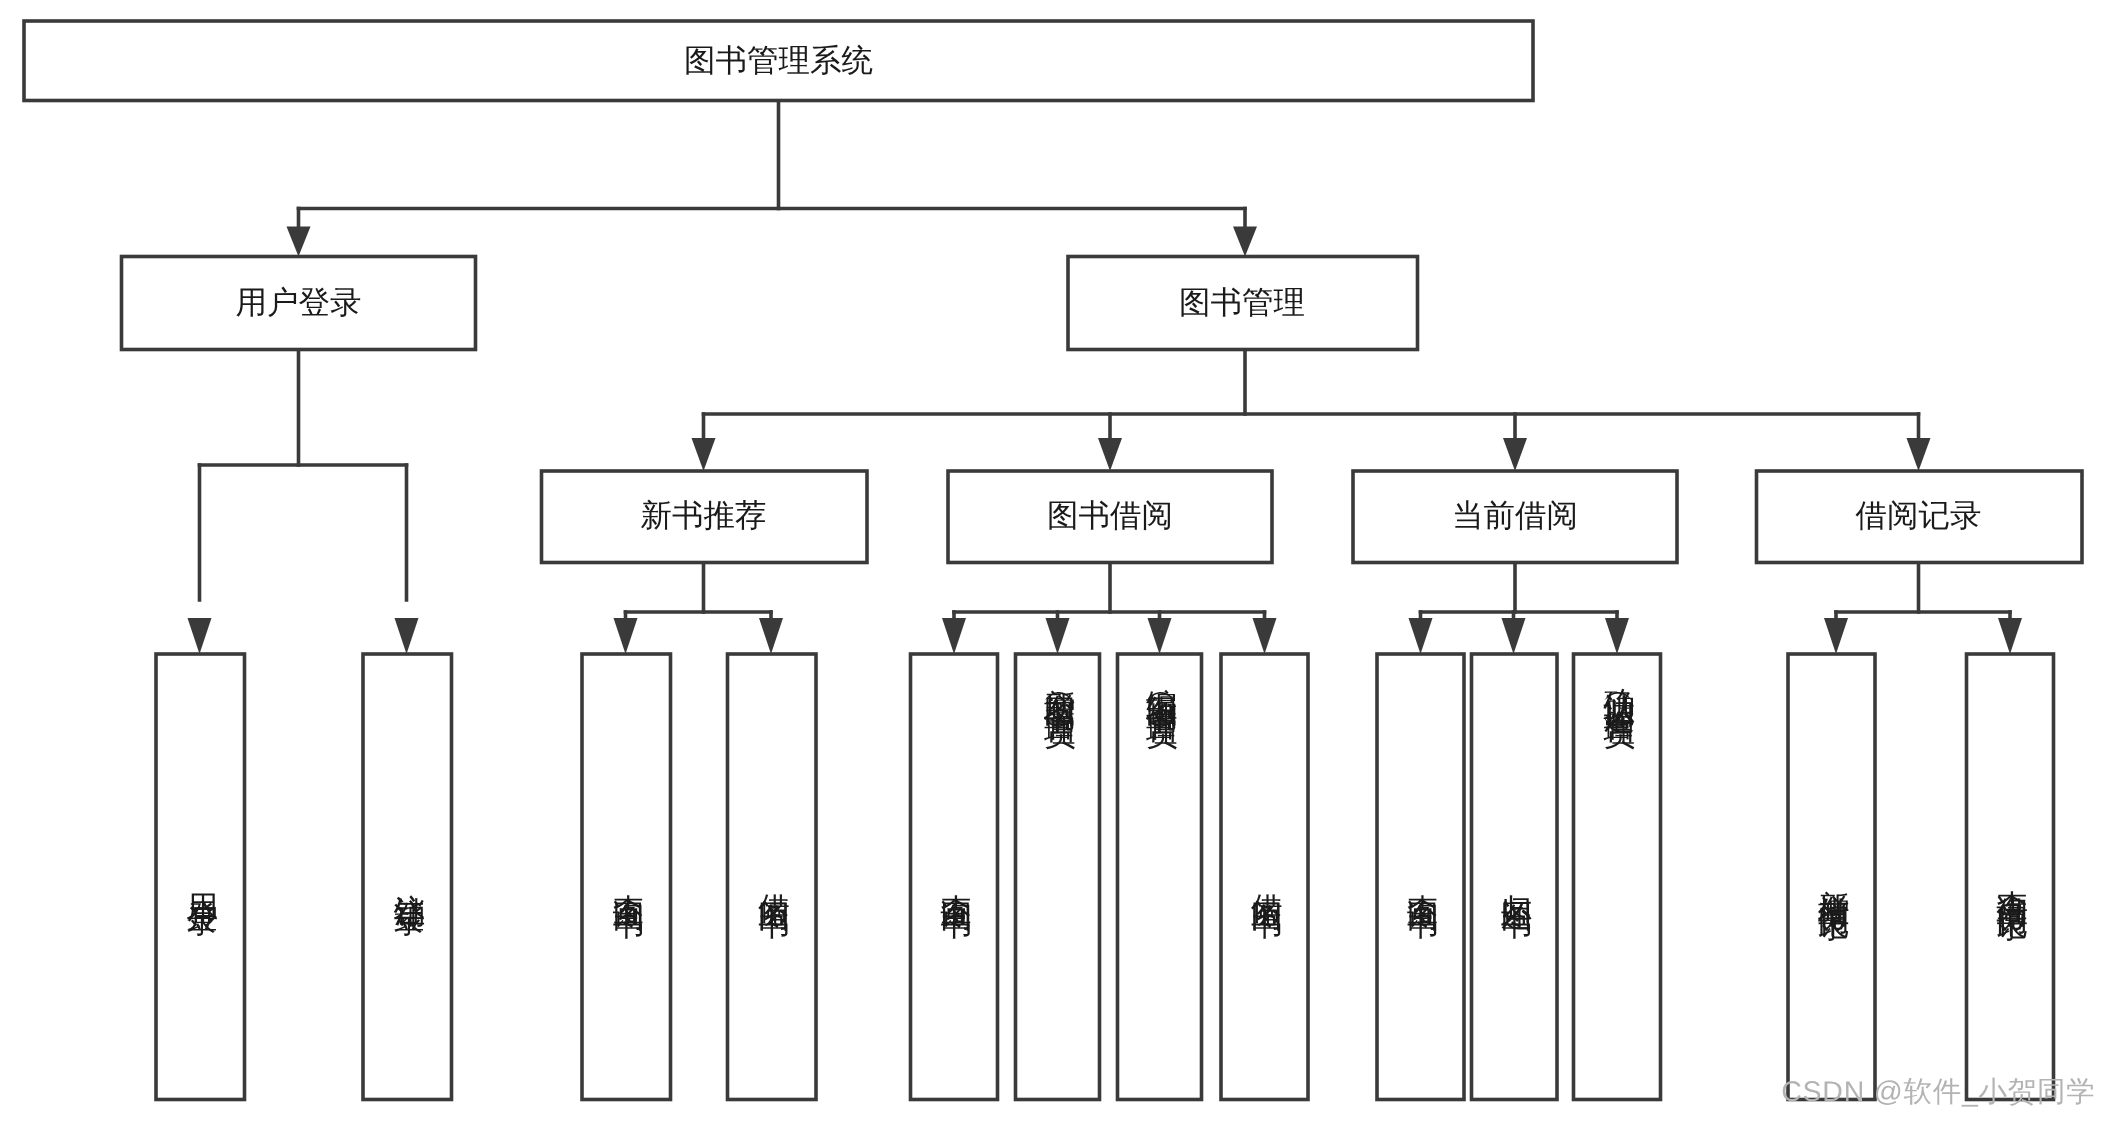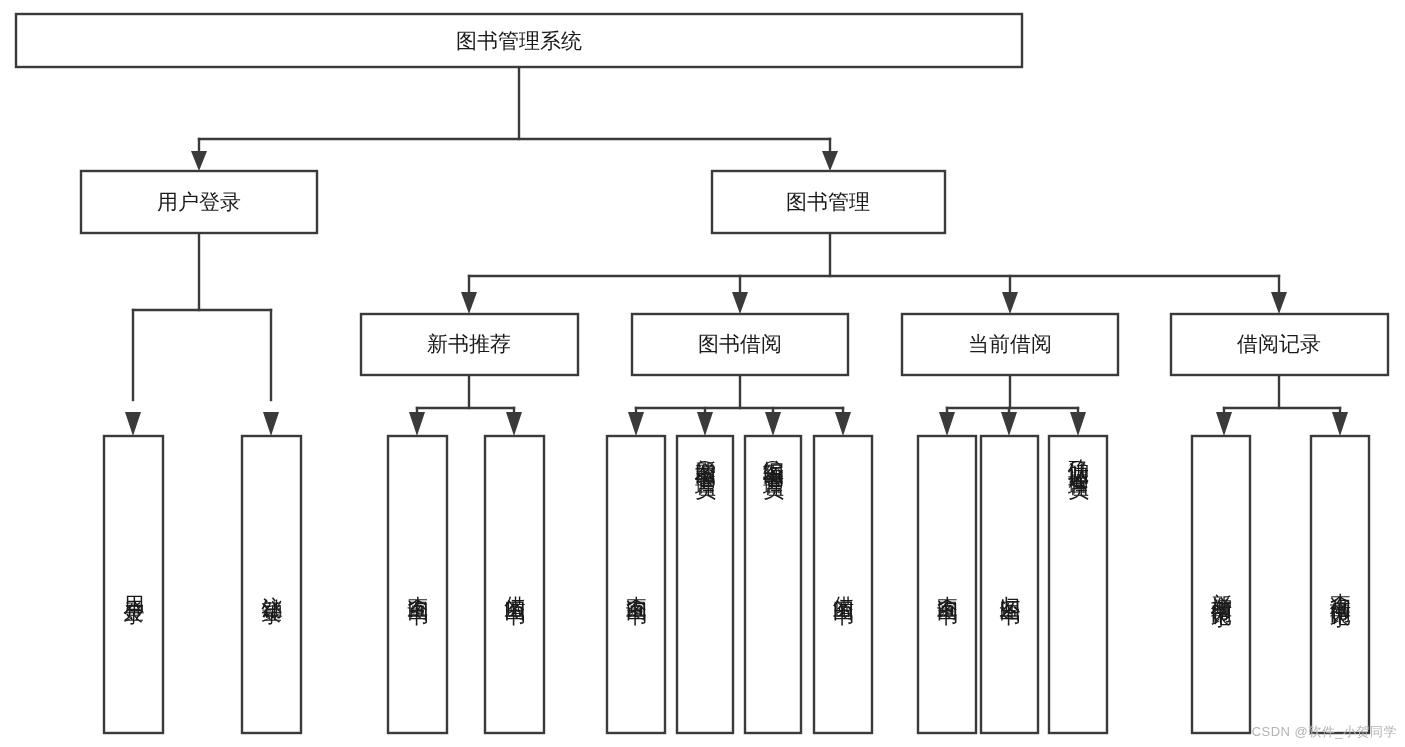--- a/index.html
+++ b/index.html
@@ -64,21 +64,21 @@
     letter-spacing: 3px;
     color: #1a1a1a;
     white-space: nowrap;
     text-align: center;
   }
   #watermark {
     position: absolute;
     right: 8px;
     bottom: 6px;
     font-family: "Liberation Sans", "DejaVu Sans", sans-serif;
-    font-size: 13px;
+    font-size: 19px;
     color: #b3b3b3;
     letter-spacing: 0.5px;
     white-space: nowrap;
   }
 </style>
 </head>
 <body>
 
 <div id="diagram-root">
 

